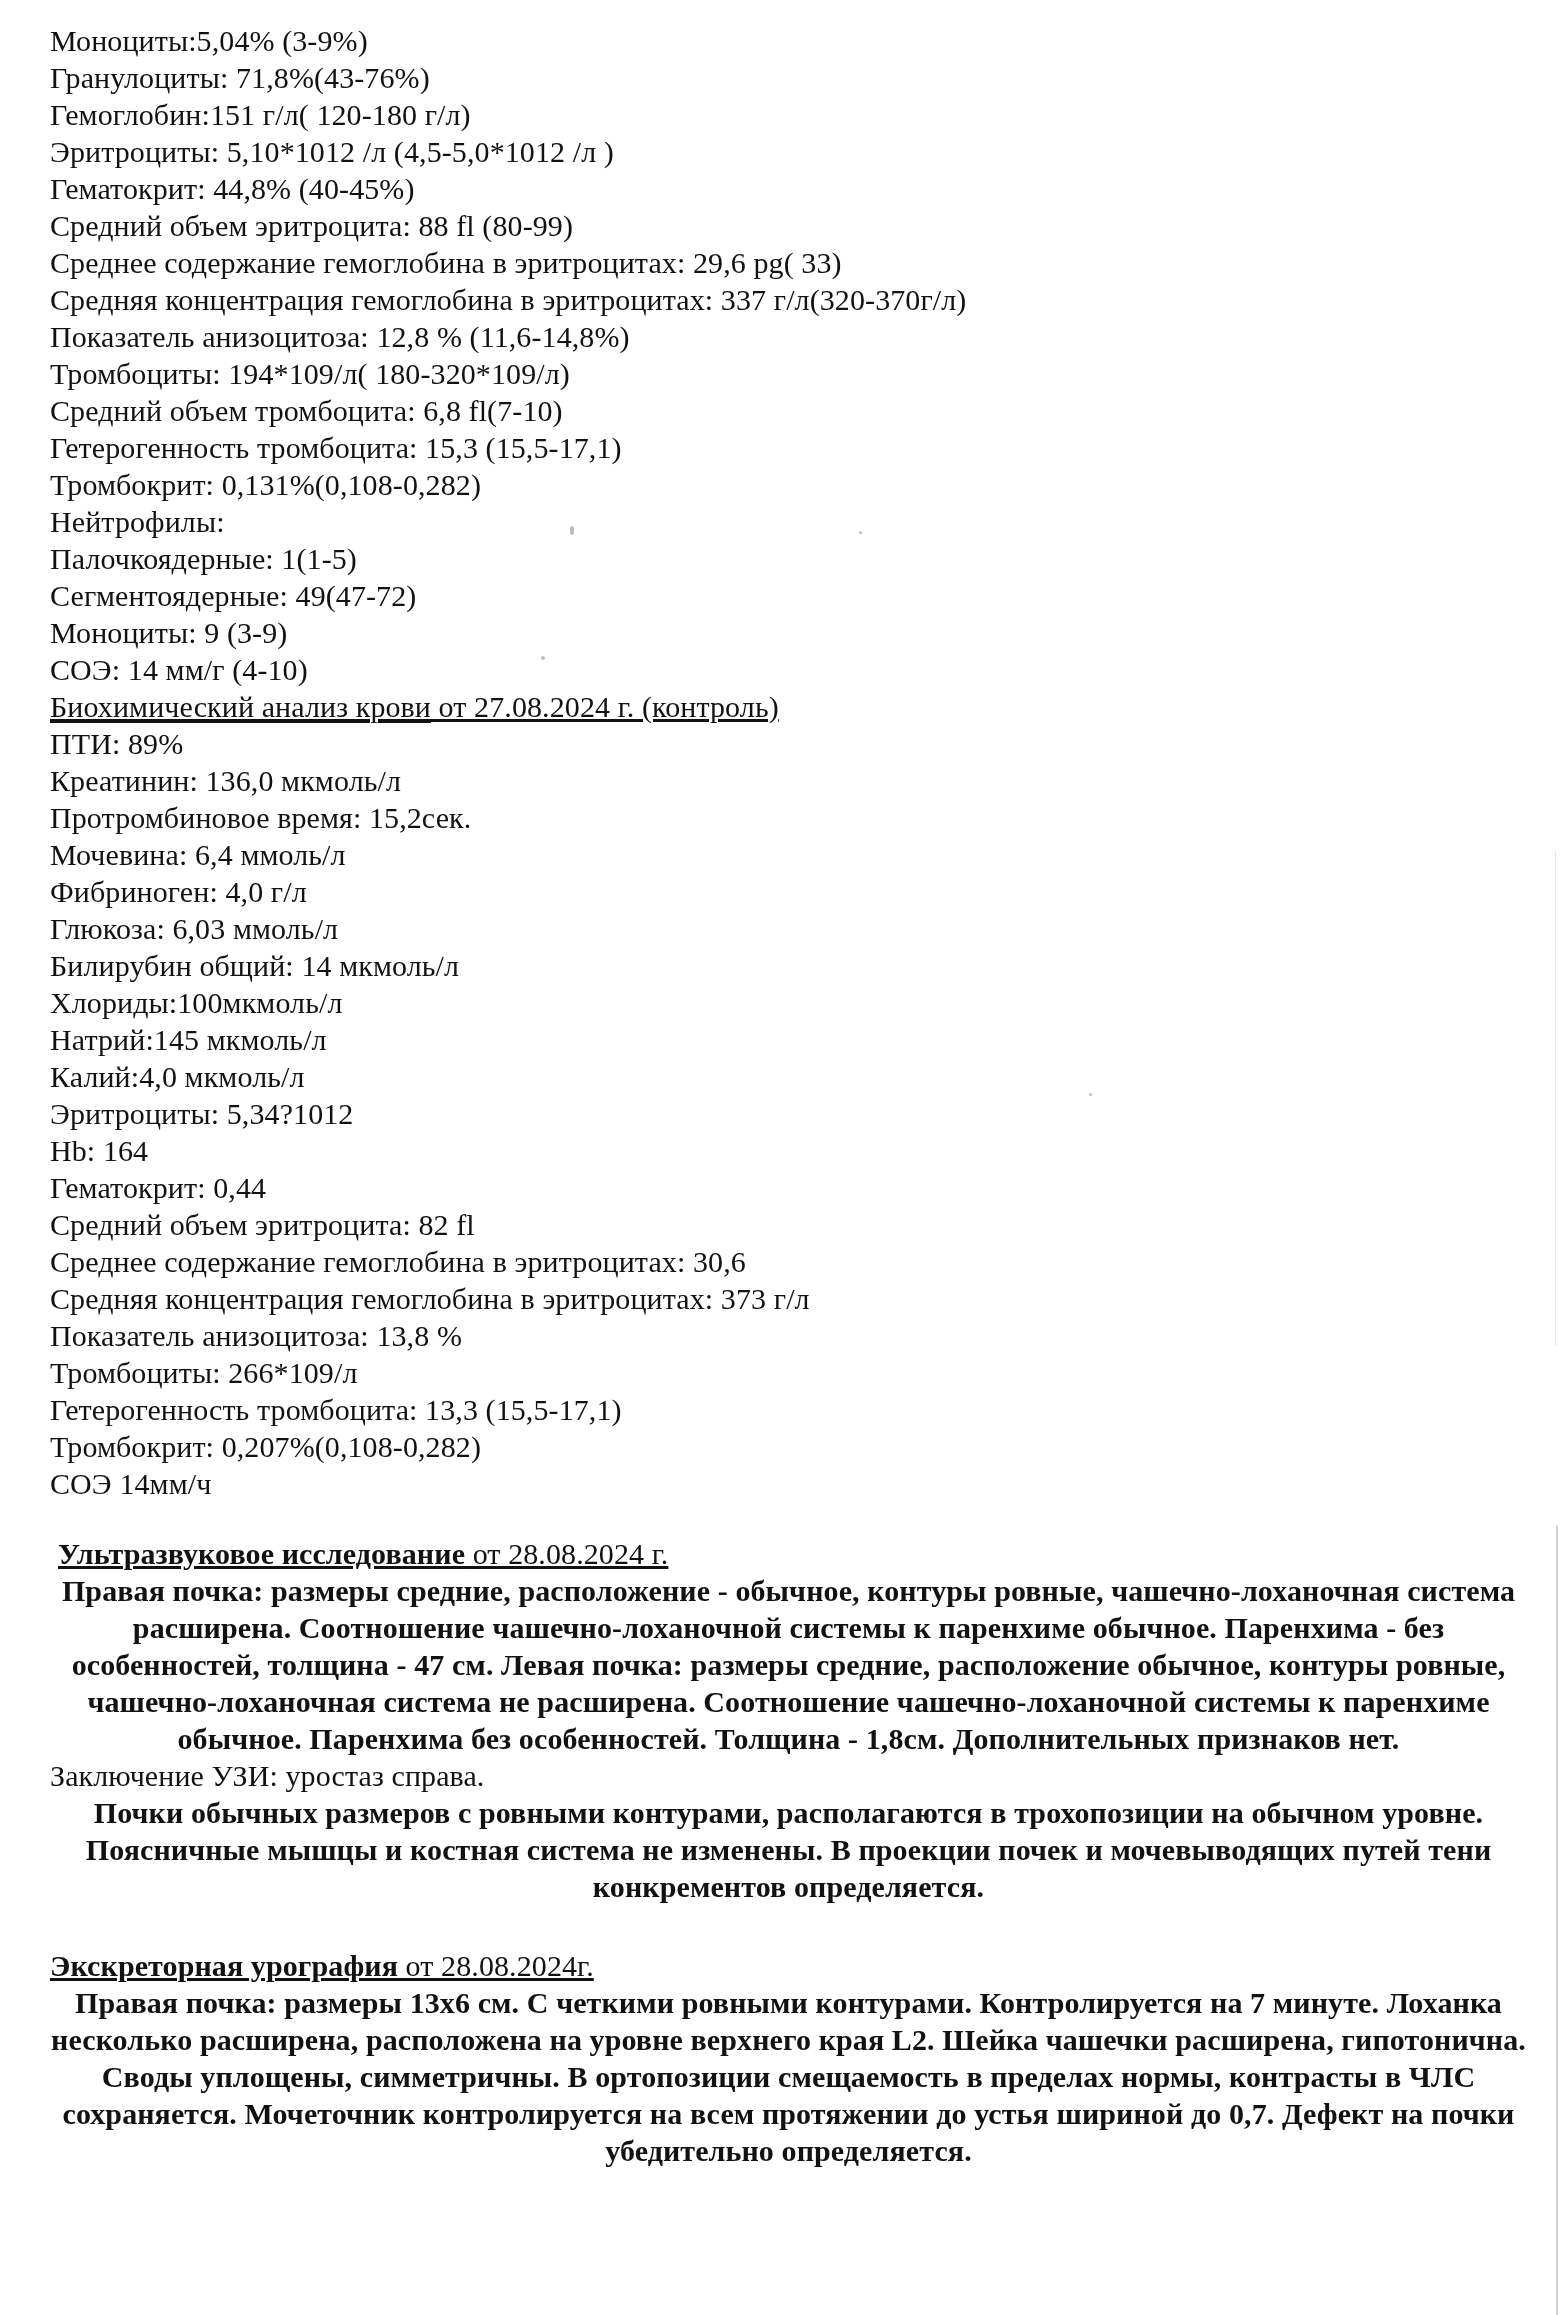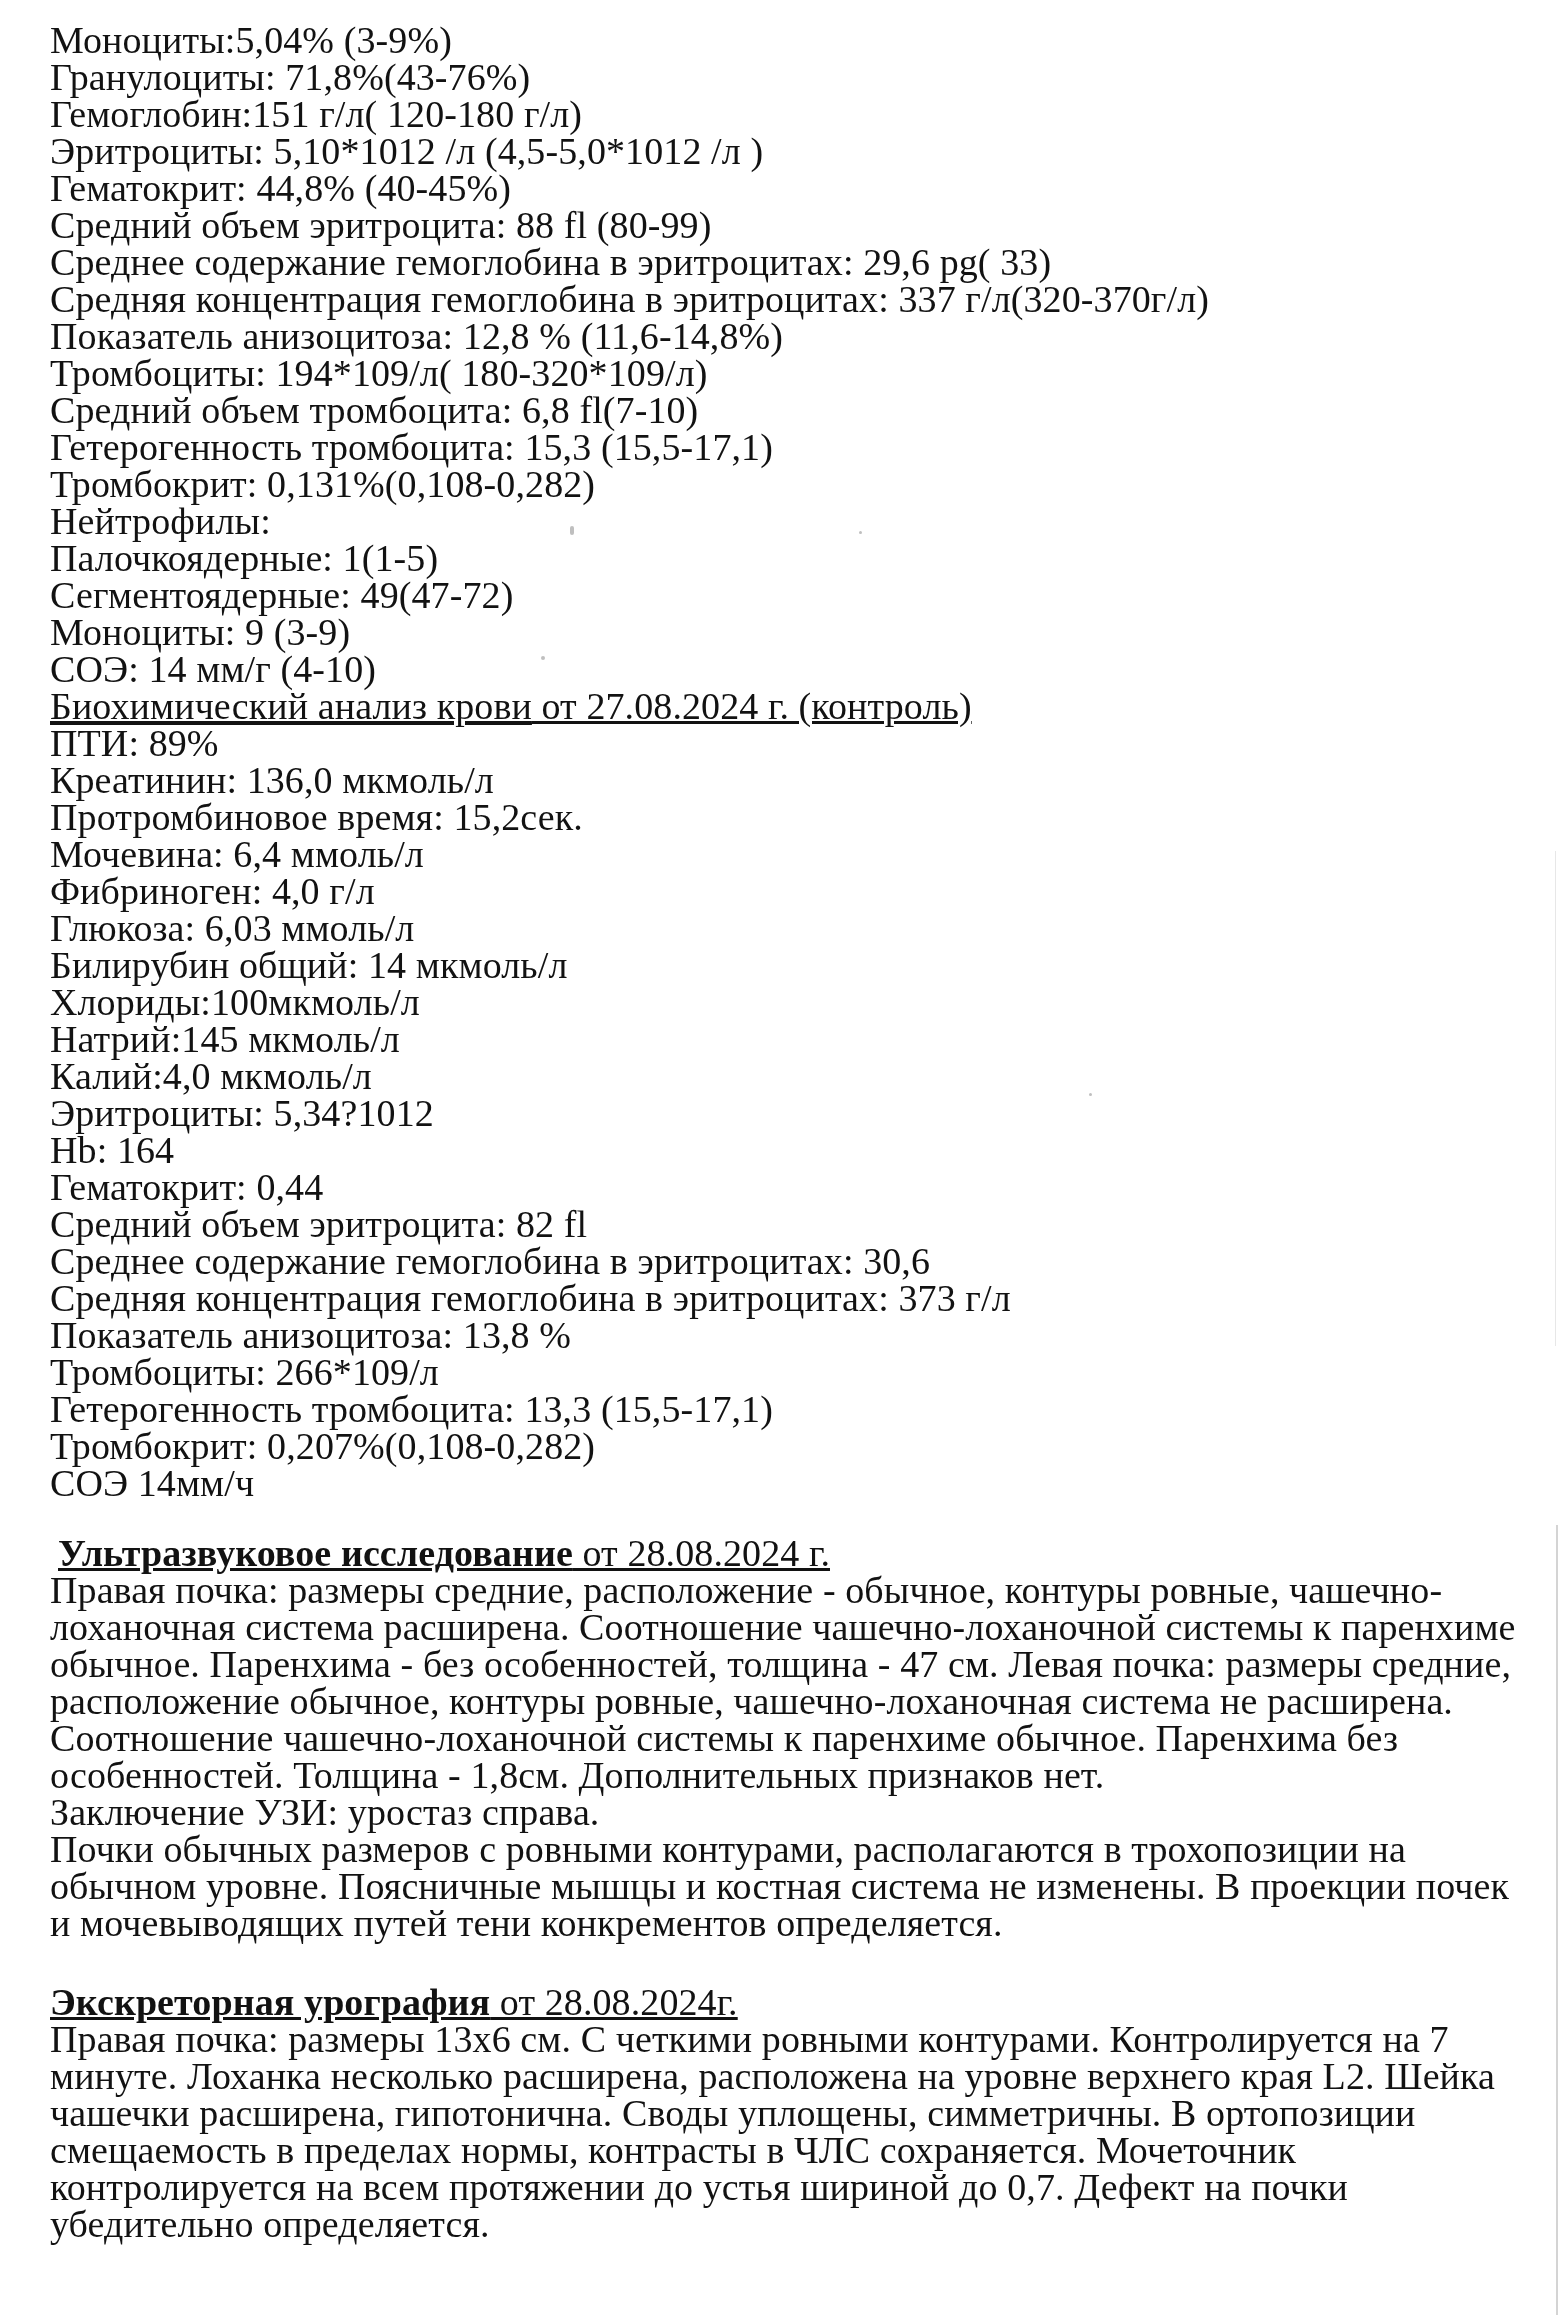--- a/index.html
+++ b/index.html
@@ -14,21 +14,21 @@
     background: #ffffff;
     overflow: hidden;
     font-family: "Liberation Serif", "DejaVu Serif", serif;
     color: #121212;
   }
   .content {
     position: absolute;
     left: 50px;
     top: 22px;
     width: 1477px;
-    font-size: 38px;
+    font-size: 30px;
     line-height: 37px;
     letter-spacing: 0.1px;
   }
   .doc-line {
     white-space: nowrap;
   }
   .heading-line {
     white-space: nowrap;
     text-decoration: underline;
   }
@@ -46,21 +46,22 @@
   }
   .section-ultrasound .flow,
   .section-ultrasound .doc-line {
     margin-left: -8px;
   }
   .section-urography {
     margin-top: 42px;
   }
   .flow {
     white-space: normal;
-    text-align: left;
+    text-align: center;
+    font-weight: bold;
   }
   
   .scan-edge-line {
     position: absolute;
     right: 7px;
     top: 1525px;
     width: 2px;
     height: 791px;
     background: #c9c9c9;
     opacity: 0.8;

